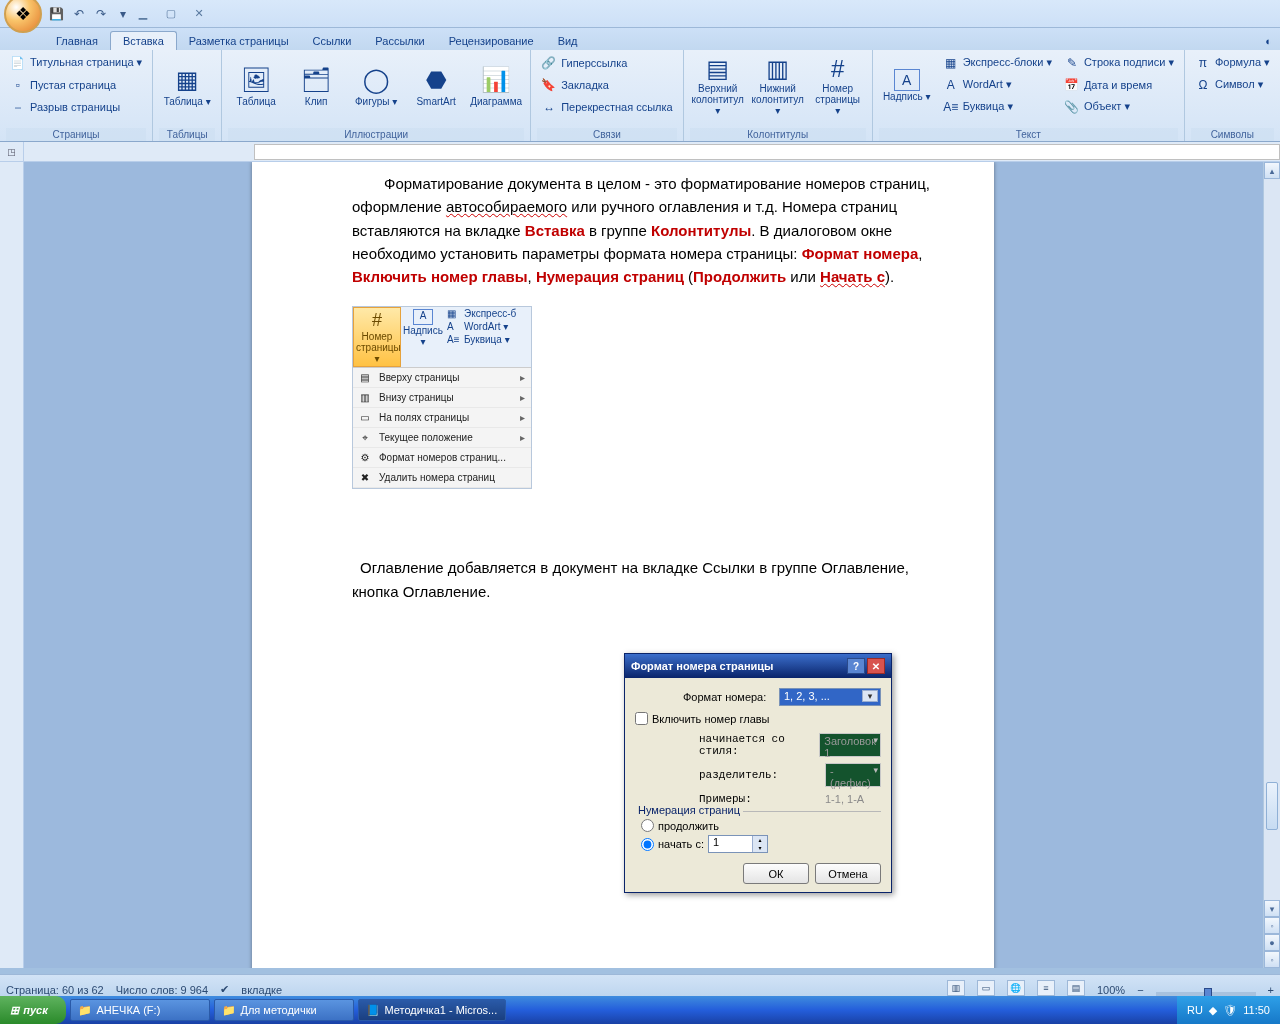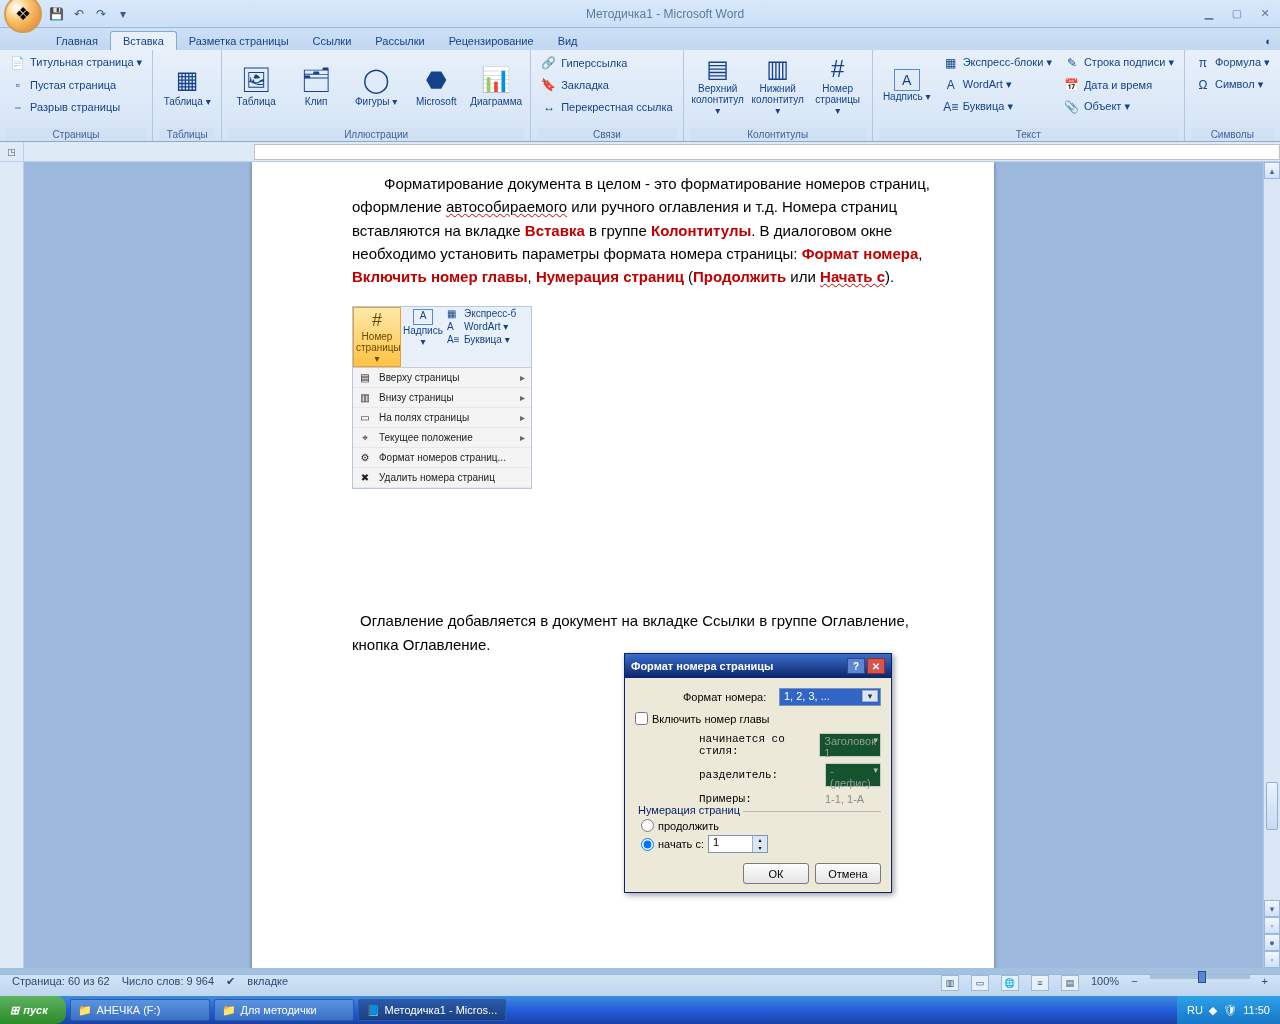--- a/index.html
+++ b/index.html
@@ -77,21 +77,21 @@
 .fieldset .sel::after { content:"▾"; position:absolute; right:2px; top:1px; color:#bbb; font-size:9px; }
 .group-frame { border-top:1px solid #b8b8b8; margin-top:6px; padding-top:4px; position:relative; }
 .group-frame .legend { position:absolute; top:-8px; left:0; background:#ece9d8; padding:0 3px; color:#0a246a; }
 .radio { display:flex; align-items:center; gap:4px; margin:3px 0 3px 6px; }
 .spin { width:60px; border:1px solid #7a93b8; height:18px; background:#fff; padding:0 16px 0 4px; position:relative; display:inline-block; }
 .spin::after { content:"▴\A▾"; white-space:pre; position:absolute; right:0; top:0; width:14px; height:100%; background:#dce6f4; border-left:1px solid #9aaed0; font-size:6px; line-height:8px; text-align:center; }
 .dlg-btns { display:flex; justify-content:flex-end; gap:6px; margin-top:10px; }
 .dlg-btns button { width:66px; height:21px; border:1px solid #7a7a7a; background:linear-gradient(#fdfdfd,#e4e4e4); font-size:11px; border-radius:3px; }
 
 
-.status { position:absolute; left:0; right:0; bottom:28px; height:22px; background:linear-gradient(#d2e3f6,#bed6ef); border-top:1px solid #9db8d8; display:flex; align-items:flex-start; font-size:11px; color:#2c4a72; padding:0 12px; gap:12px; }
+.status { position:absolute; left:0; right:0; bottom:28px; height:22px; background:linear-gradient(#d2e3f6,#bed6ef); border-top:1px solid #9db8d8; display:flex; align-items:flex-end; font-size:11px; color:#2c4a72; padding:0 6px; gap:12px; }
 .status .flex { flex:1; }
 .status .zoom { display:flex; align-items:center; gap:4px; }
 .status .slider { width:100px; height:4px; background:#a8c2de; position:relative; }
 .status .slider .thumb { position:absolute; left:48px; top:-4px; width:8px; height:12px; background:#5a86d2; border:1px solid #2a4a8a; }
 .viewbtn { width:18px; height:16px; border:1px solid #9db8d8; background:#e8f0fa; display:inline-flex; align-items:center; justify-content:center; font-size:9px; }
 
 
 .taskbar { position:absolute; left:0; right:0; bottom:0; height:28px; background:linear-gradient(#3f8cde,#245edb 50%,#1941a5); display:flex; align-items:center; font-size:11px; color:#fff; }
 .start { background:linear-gradient(#5fb35f,#2a8a2a); height:100%; padding:0 18px 0 10px; display:flex; align-items:center; font-style:italic; font-weight:bold; border-radius:0 10px 10px 0; gap:4px; }
 .task { background:linear-gradient(#5a94e0,#3c72c5); border:1px solid #2a5aa8; border-radius:2px; height:22px; margin-left:4px; padding:0 8px; display:flex; align-items:center; gap:4px; min-width:140px; }
@@ -106,21 +106,20 @@
 <body>
 
 <div class="titlebar">
   <div class="office-btn">❖</div>
   <div class="qat">
     <span>💾</span>
     <span>↶</span>
     <span>↷</span>
     <span>▾</span>
   </div>
-  <div class="title">Методичка1 - Microsoft Word</div>
   <div class="win-btns">
     <span>▁</span>
     <span>▢</span>
     <span>✕</span>
   </div>
 </div>
 
 <div class="tabs">
   <div class="tab">Главная</div>
   <div class="tab active">Вставка</div>
@@ -174,21 +173,21 @@
       <div class="big-btn">
           <div class="ic">🗂</div>
           <div class="lbl">Клип</div>
         </div>
       <div class="big-btn">
           <div class="ic">◯</div>
           <div class="lbl">Фигуры ▾</div>
         </div>
       <div class="big-btn">
           <div class="ic">⬣</div>
-          <div class="lbl">Microsoft</div>
+          <div class="lbl">SmartArt</div>
         </div>
       <div class="big-btn">
           <div class="ic">📊</div>
           <div class="lbl">Диаграмма</div>
         </div>
     </div>
     <div class="group-label">Иллюстрации</div>
   </div>
 
   <div class="group">
@@ -327,21 +326,21 @@
         <div class="menu">
           <div class="menu-item"><span class="mic">▤</span><span>Вверху страницы</span><span class="arrow">▸</span></div>
           <div class="menu-item"><span class="mic">▥</span><span>Внизу страницы</span><span class="arrow">▸</span></div>
           <div class="menu-item"><span class="mic">▭</span><span>На полях страницы</span><span class="arrow">▸</span></div>
           <div class="menu-item"><span class="mic">⌖</span><span>Текущее положение</span><span class="arrow">▸</span></div>
           <div class="menu-item"><span class="mic">⚙</span><span>Формат номеров страниц...</span></div>
           <div class="menu-item"><span class="mic">✖</span><span>Удалить номера страниц</span></div>
         </div>
       </div>
 
-      <div class="doc-text" style="margin-top:120px;">
+      <div class="doc-text" style="margin-top:67px;">
         <p style="text-indent:8px;">Оглавление добавляется в документ на вкладке Ссылки в группе Оглавление, кнопка Оглавление.</p>
       </div>
     </div>
 
     <div class="scrollbar-v">
       <div class="sbtn">▴</div>
       <div class="sthumb"></div>
       <div class="sbtn" style="position:absolute;bottom:51px;left:0;right:0;">▾</div>
       <div class="sbtn" style="position:absolute;bottom:34px;left:0;right:0;">◦</div>
       <div class="sbtn" style="position:absolute;bottom:17px;left:0;right:0;">●</div>

